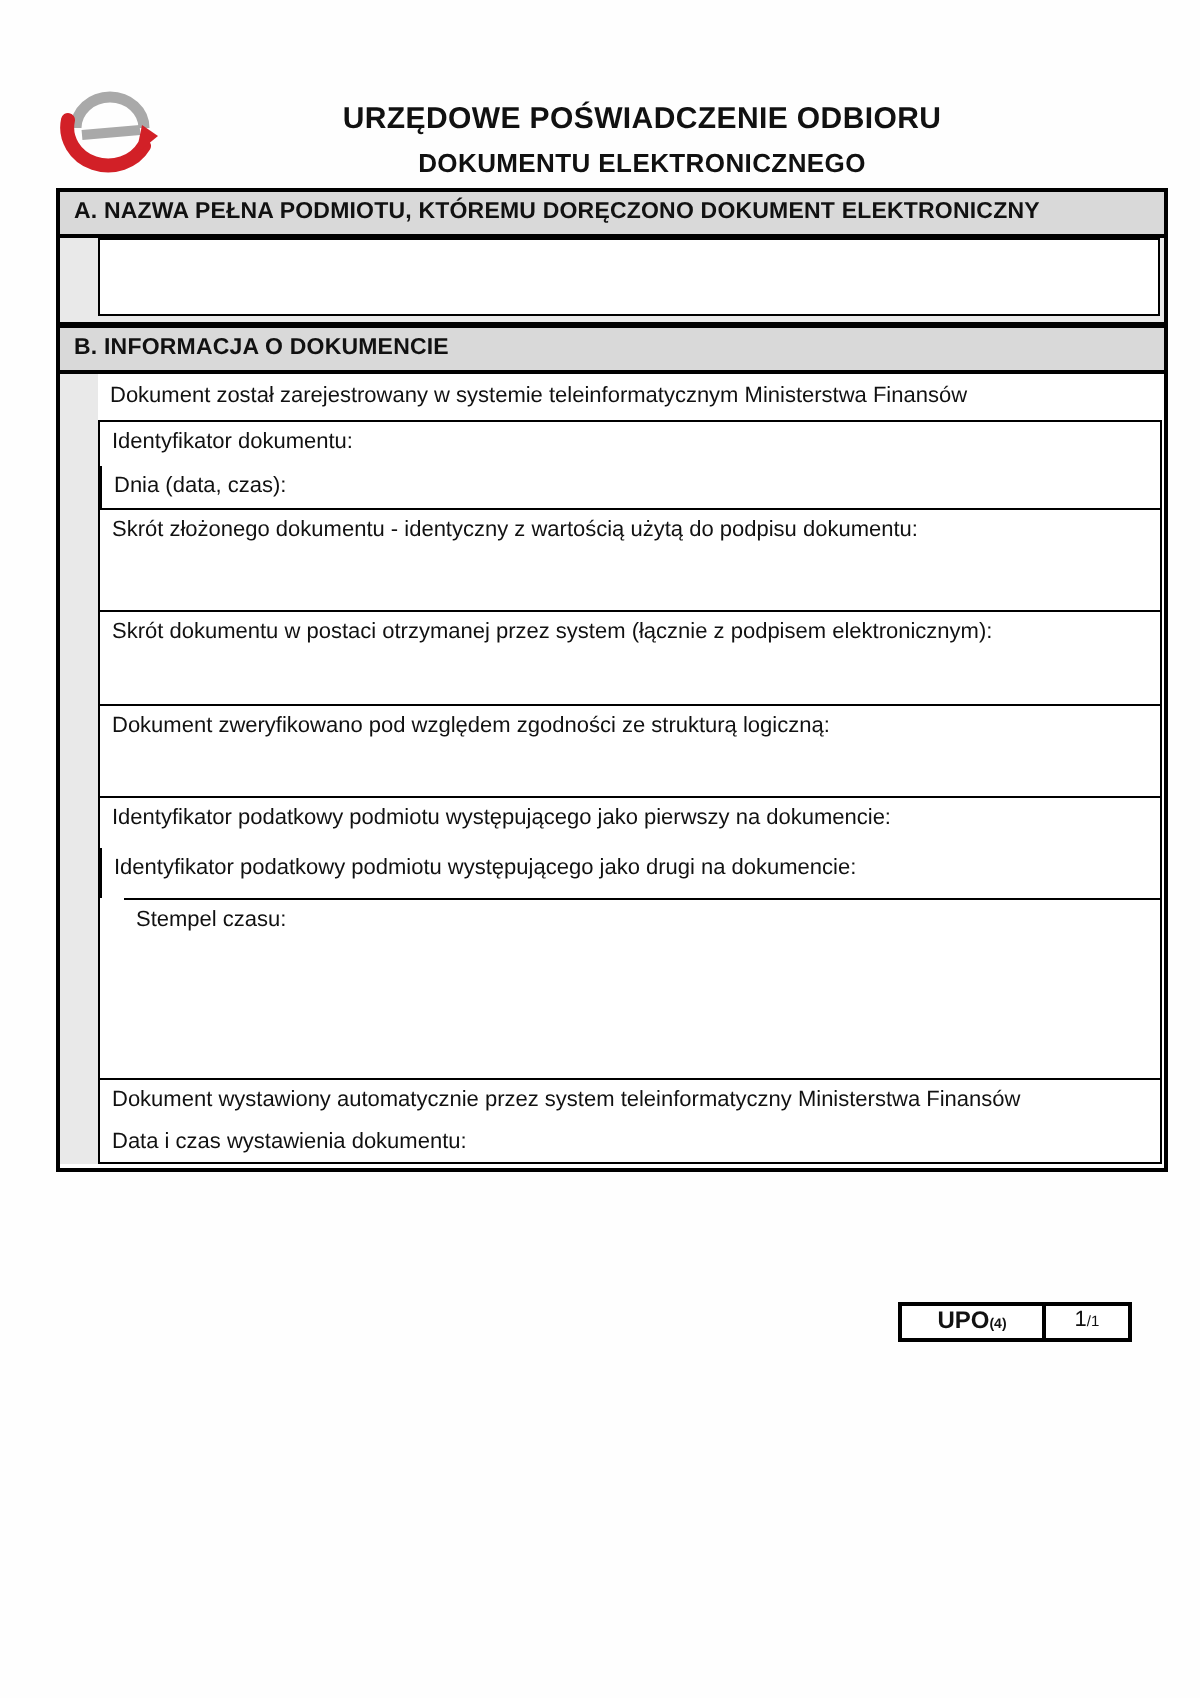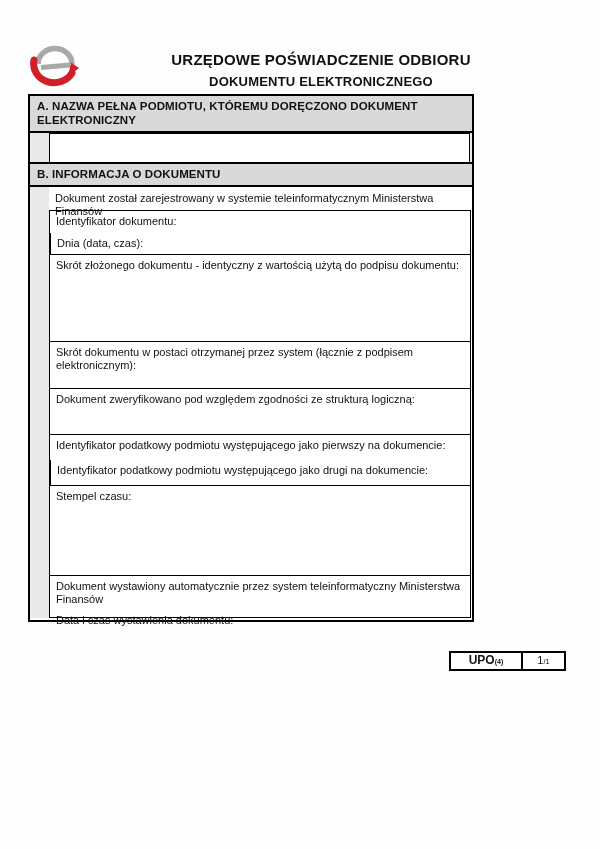--- a/index.html
+++ b/index.html
@@ -11,45 +11,45 @@
   .page{position:relative;width:600px;height:849px;overflow:hidden;background:#fefefe;}
 
   
   .hdr{position:absolute;top:44px;left:0;width:100%;}
   .logo{position:absolute;left:30px;top:0;width:50px;height:47px;}
   .titles{text-align:center;padding-left:42px;}
   .title1{font-size:15px;font-weight:bold;margin-top:7px;letter-spacing:.2px;}
   .title2{font-size:13px;font-weight:bold;margin-top:6px;letter-spacing:.2px;}
 
   
-  .section{position:absolute;left:28px;width:446px;border:2px solid #000;box-sizing:border-box;background:#fff;}
+  .section{position:absolute;left:28px;width:556px;border:2px solid #000;box-sizing:border-box;background:#fff;}
   .sec-a{top:94px;}
   .sec-b{top:162px;}
   .sec-header{background:#d9d9d9;border-bottom:2px solid #000;font-weight:bold;font-size:11.5px;
     padding:3px 6px 4px 7px;line-height:14px;letter-spacing:.1px;}
   .sec-a-content{background:#e9e9e9;padding:0 2px 3px 19px;height:42px;box-sizing:border-box;}
   .input-box{background:#fff;border:1.5px solid #000;height:100%;box-sizing:border-box;}
 
   .sec-b-content{position:relative;background:#fff;padding-left:19px;}
   .gutter{position:absolute;left:0;top:0;bottom:0;width:19px;background:#e9e9e9;}
   .intro{font-size:11px;padding:5px 6px 4px 6px;height:23px;box-sizing:border-box;line-height:13px;}
   .btable{border:1.5px solid #000;margin:0 1px 2px 0;}
   .brow{box-sizing:border-box;font-size:11px;line-height:13px;}
   .brow + .brow{border-top:1.5px solid #000;}
   .brow .lbl{padding:4px 6px;}
   .split{display:flex;flex-direction:column;}
   .split .cell{flex:1;box-sizing:border-box;padding:4px 6px;}
   .split .cell + .cell{border-left:1.5px solid #000;}
   .h-r1{height:43px;}
   .h-r2{height:51px;}
-  .h-r3{height:47px;margin-top:36px;}
+  .h-r3{height:47px;}
   .h-r4{height:46px;}
   .h-r5{height:51px;}
   .h-r6{height:42px;}
-  .h-r7{height:90px;}
+  .h-r7{height:90px;margin-left:12px;}
   .h-r8{height:42px;}
   .note2{margin-top:8px;}
 
   
   .upo-box{position:absolute;left:449px;top:651px;width:117px;height:20px;border:2px solid #000;
     box-sizing:border-box;display:flex;background:#fff;}
   .upo-cell{width:72px;border-right:2px solid #000;text-align:center;font-weight:bold;font-size:12px;
     line-height:15px;box-sizing:border-box;}
   .pg-cell{flex:1;text-align:center;font-size:11px;line-height:15px;}
   .sub{font-size:7px;font-weight:bold;}
@@ -74,21 +74,21 @@
   </div>
 
   <div class="section sec-a">
     <div class="sec-header">A. NAZWA PEŁNA PODMIOTU, KTÓREMU DORĘCZONO DOKUMENT ELEKTRONICZNY</div>
     <div class="sec-a-content">
       <div class="input-box"></div>
     </div>
   </div>
 
   <div class="section sec-b">
-    <div class="sec-header">B. INFORMACJA O DOKUMENTU</div>
+    <div class="sec-header">B. INFORMACJA O DOKUMENCIE</div>
     <div class="sec-b-content">
       <div class="gutter"></div>
       <div class="intro">Dokument został zarejestrowany w systemie teleinformatycznym Ministerstwa Finansów</div>
       <div class="btable">
 
         <div class="brow split h-r1">
           <div class="cell">
             <span>Identyfikator dokumentu:</span>
           </div>
           <div class="cell">

